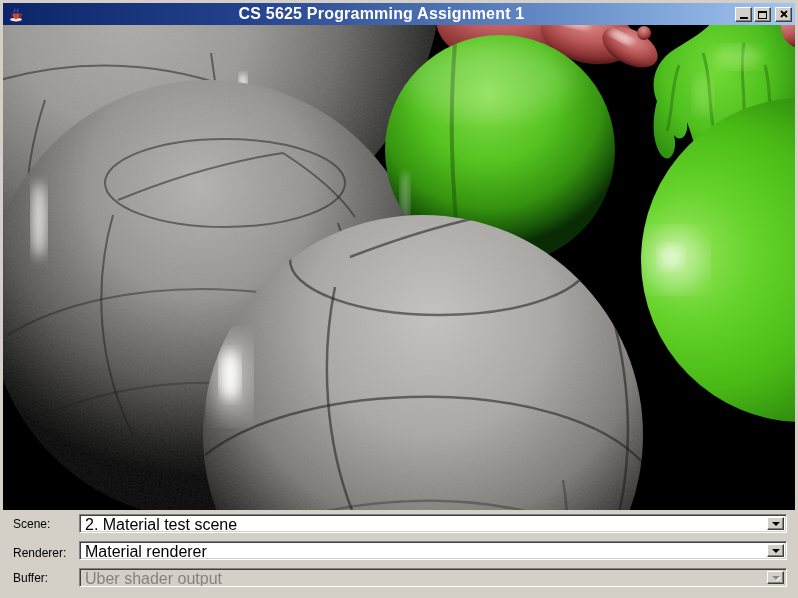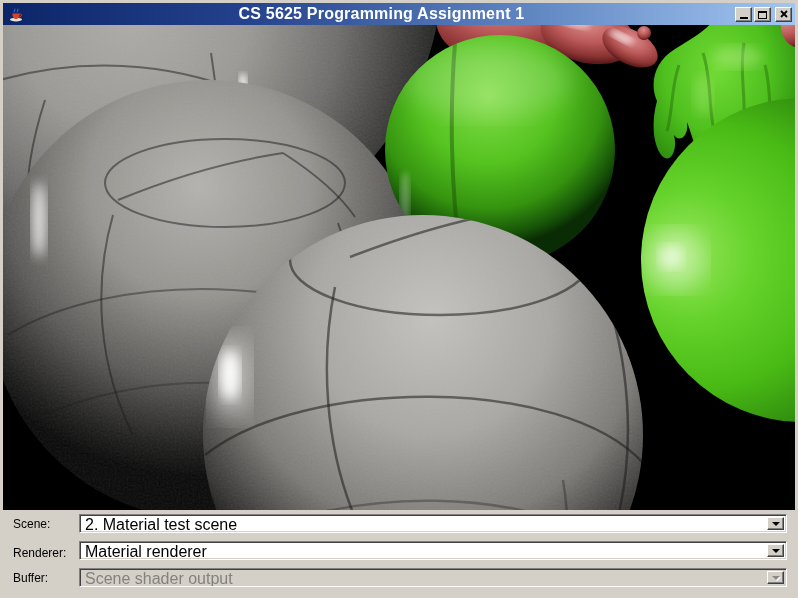--- a/index.html
+++ b/index.html
@@ -297,21 +297,21 @@
         <span class="combo-text">Material renderer</span>
         <span class="combo-btn">
           <span class="arrow"></span>
         </span>
       </div>
     </div>
 
     <div class="row row3">
       <span class="lbl">Buffer:</span>
       <div class="combo disabled">
-        <span class="combo-text">Scene shader output</span>
+        <span class="combo-text">Uber shader output</span>
         <span class="combo-btn">
           <span class="arrow"></span>
         </span>
       </div>
     </div>
 
   </div>
 </div>
 
 </body></html>

